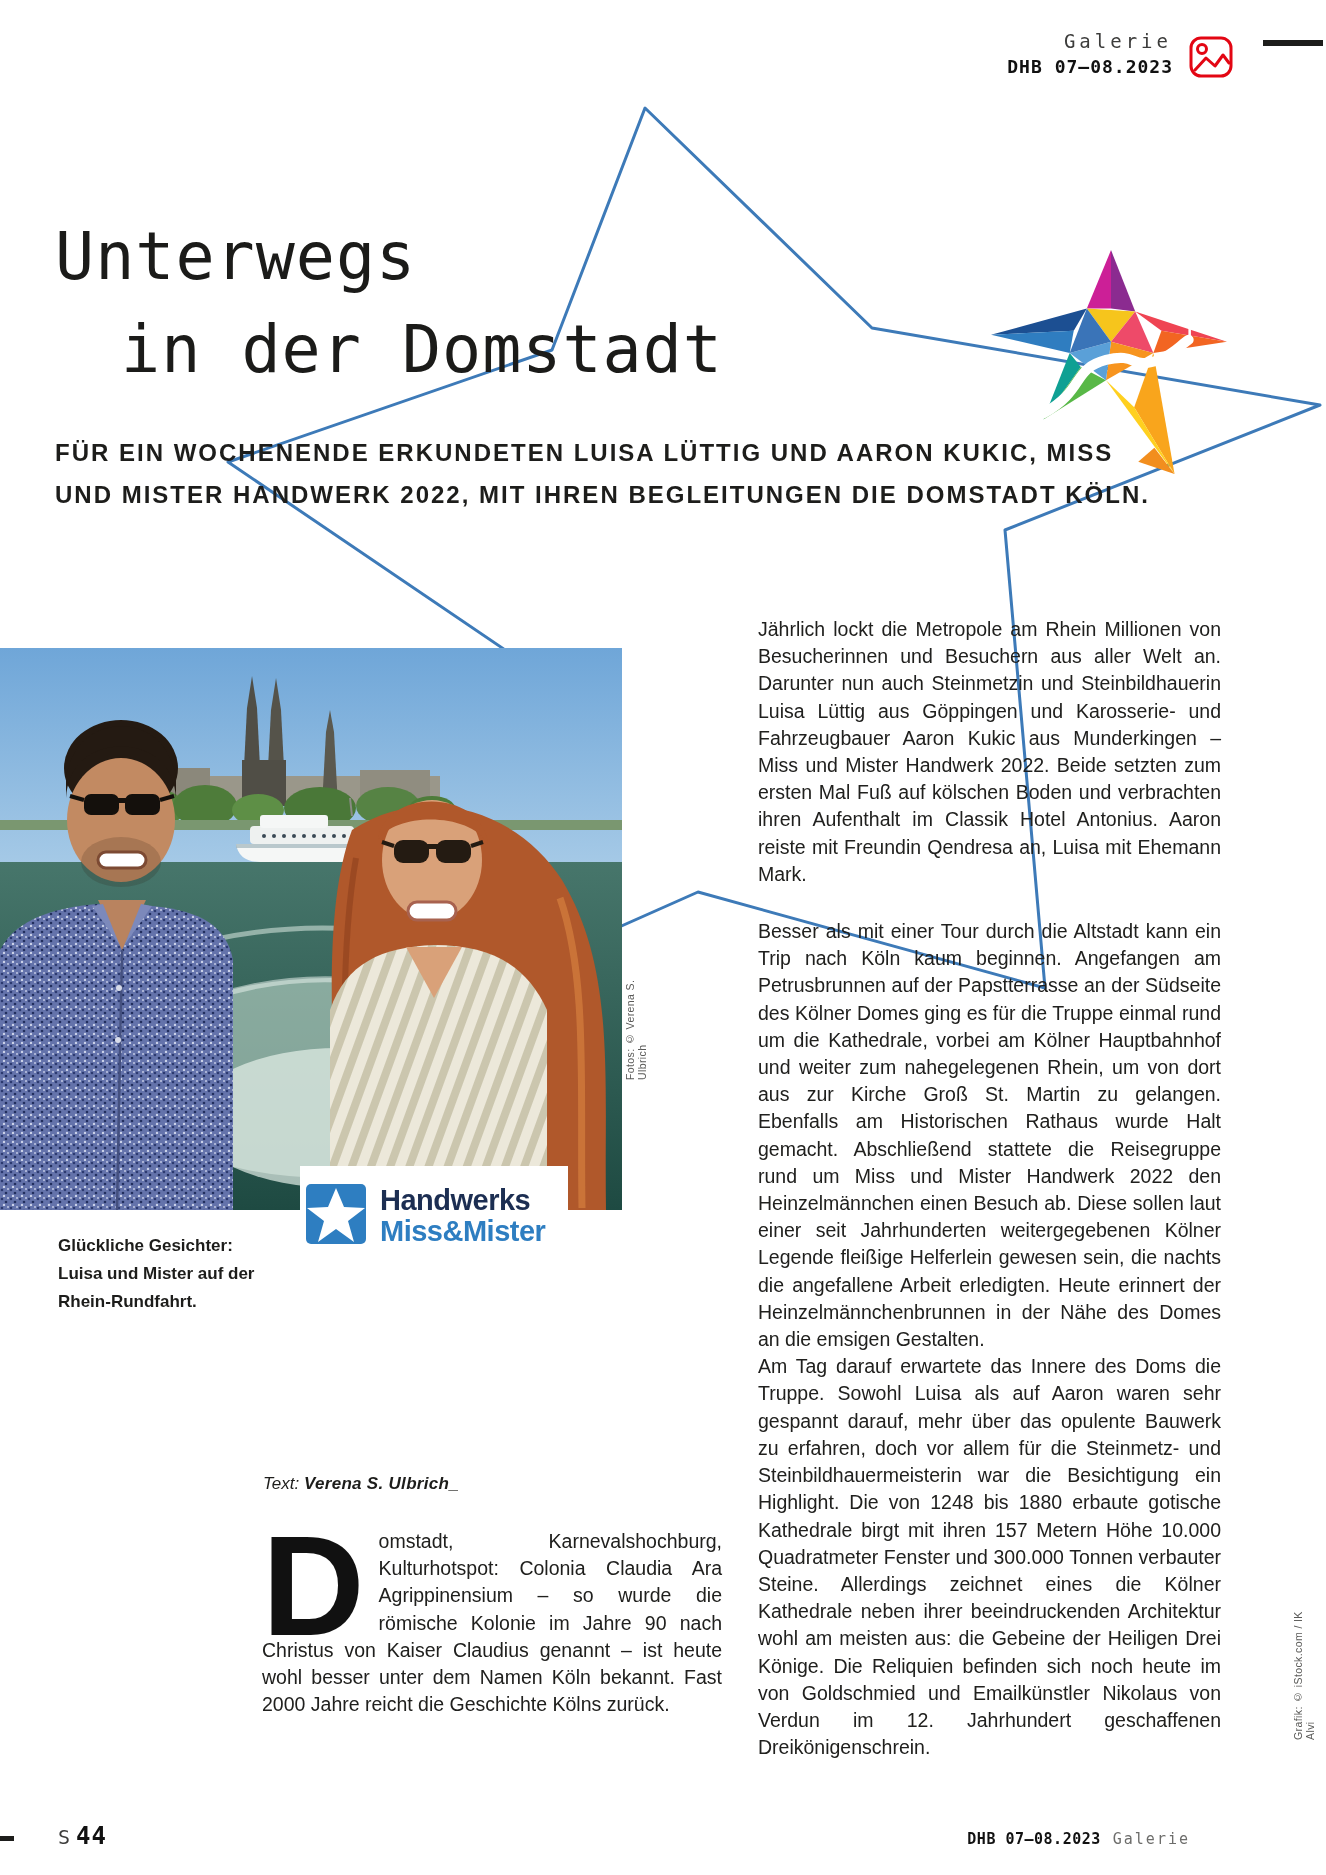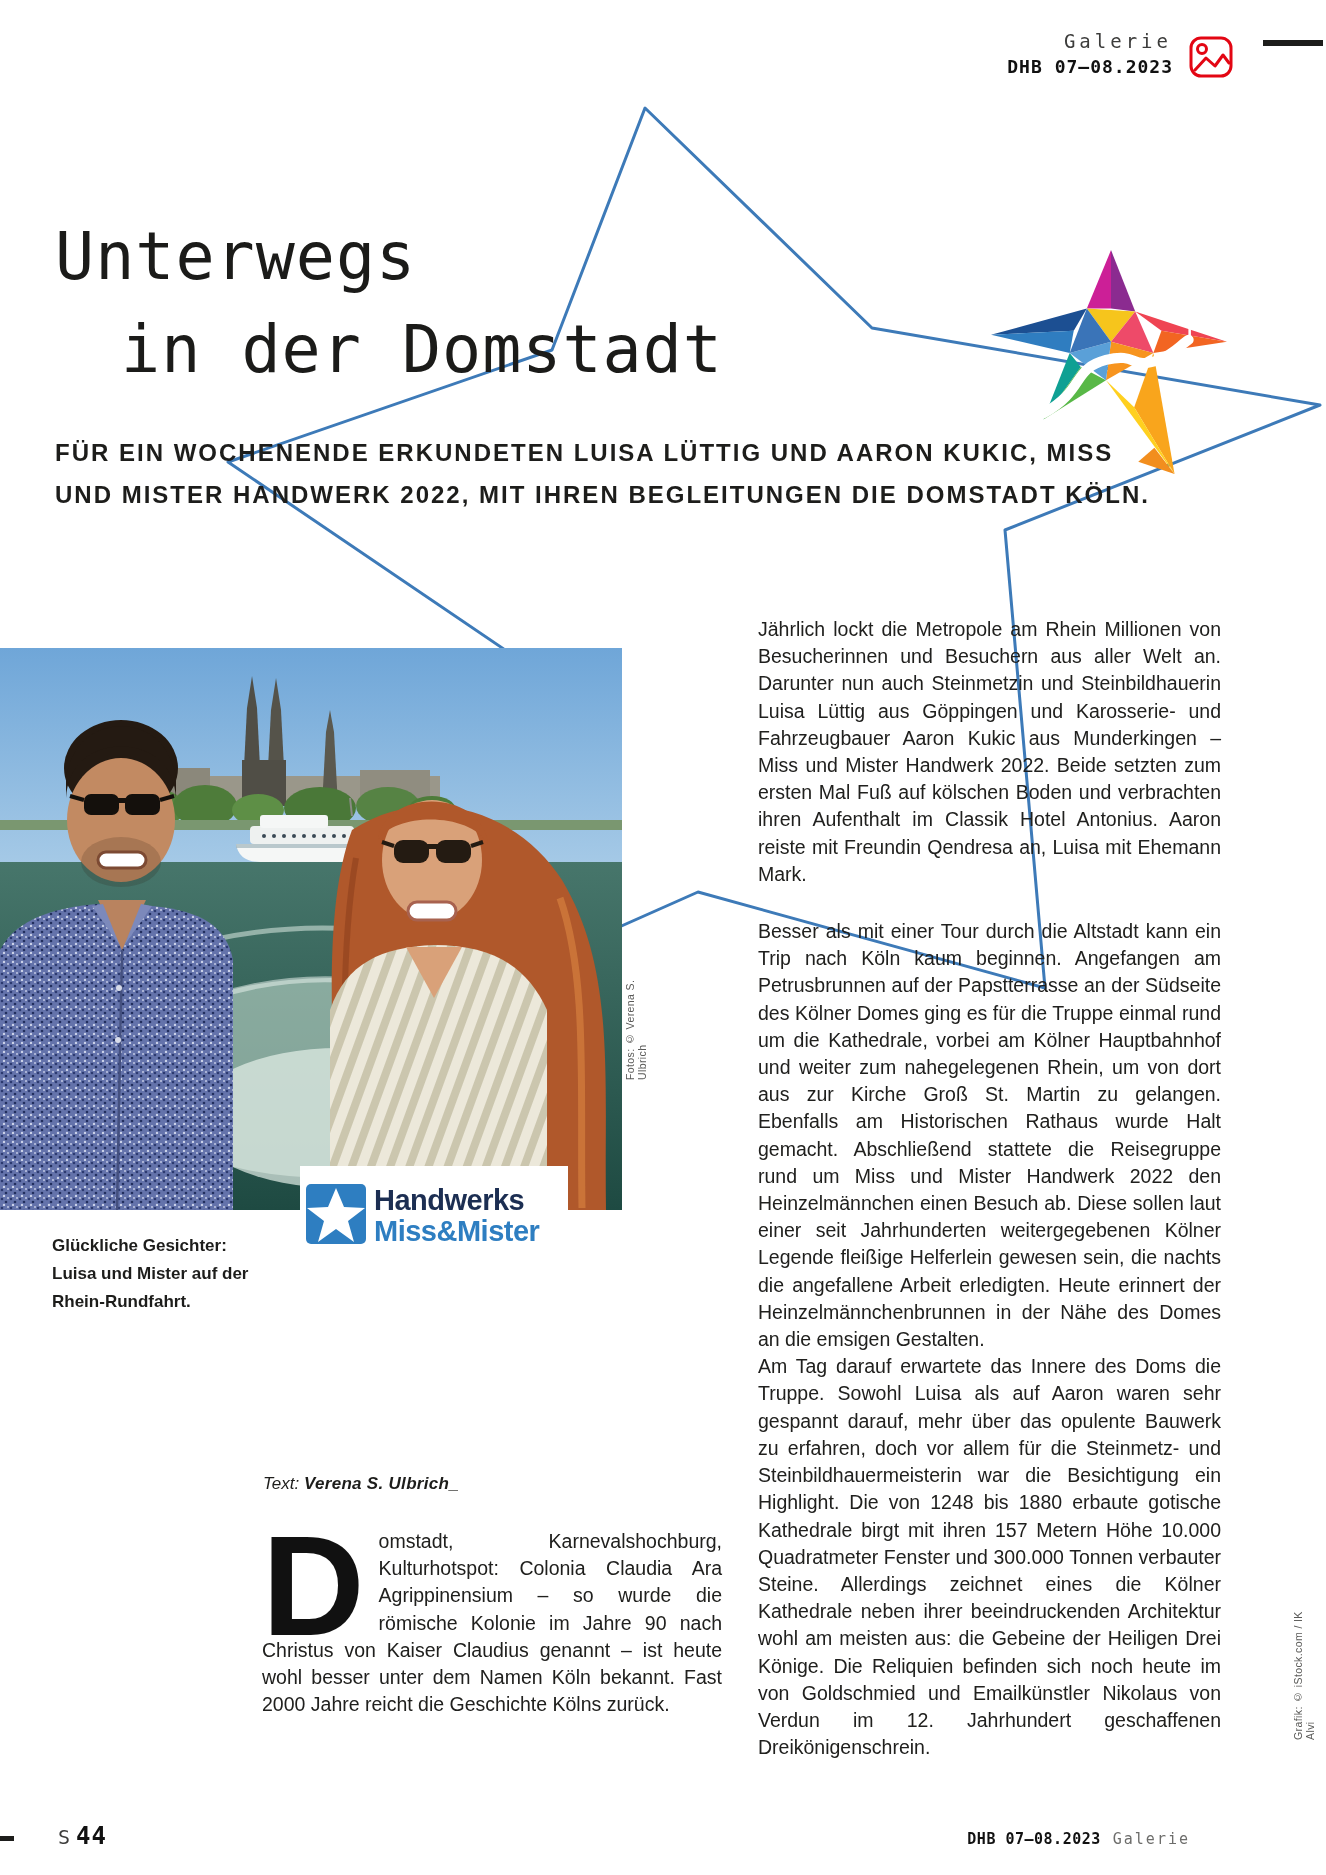--- a/index.html
+++ b/index.html
@@ -28,25 +28,25 @@
   
   .poly-star{left:985px;top:246px;z-index:4;}
 
   
   .photo{left:0;top:648px;width:622px;height:562px;z-index:3;background:#9cc0e2;}
   .photo svg{display:block;}
   .photo-credit{left:624px;top:942px;height:138px;z-index:3;
     writing-mode:vertical-rl;transform:rotate(180deg);
     font-size:10.5px;color:#5a5a58;letter-spacing:.4px;}
   .logo-box{left:300px;top:1166px;width:268px;height:100px;background:#fff;z-index:4;
-    display:flex;align-items:center;gap:8px;padding-left:6px;box-sizing:border-box;}
+    display:flex;align-items:center;gap:14px;padding-left:6px;box-sizing:border-box;}
   .logo-text{line-height:31px;font-weight:bold;font-size:29px;letter-spacing:-0.5px;}
   .logo-text .t1{color:#1c2e52;}
   .logo-text .t2{color:#2e7ec1;}
-  .caption{left:52px;top:1232px;font-weight:bold;font-size:17px;line-height:28px;
+  .caption{left:58px;top:1232px;font-weight:bold;font-size:17px;line-height:28px;
     color:#1d1d1b;z-index:3;}
 
   
   .col-right{left:758px;top:616px;width:463px;z-index:2;font-size:19.5px;
     line-height:27.2px;text-align:justify;color:#20201e;}
   .col-right p{margin:0;}
   .col-right .p2{margin-top:30px;}
   .col-right h2{margin:18px 0 6px 0;font-size:19px;letter-spacing:2.4px;
     font-weight:bold;color:#1d1d1b;text-align:left;}
 

